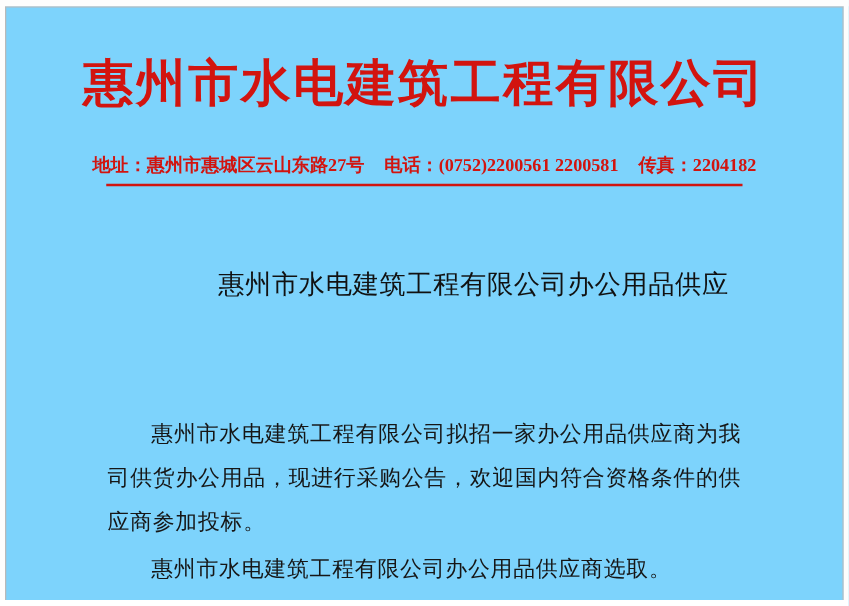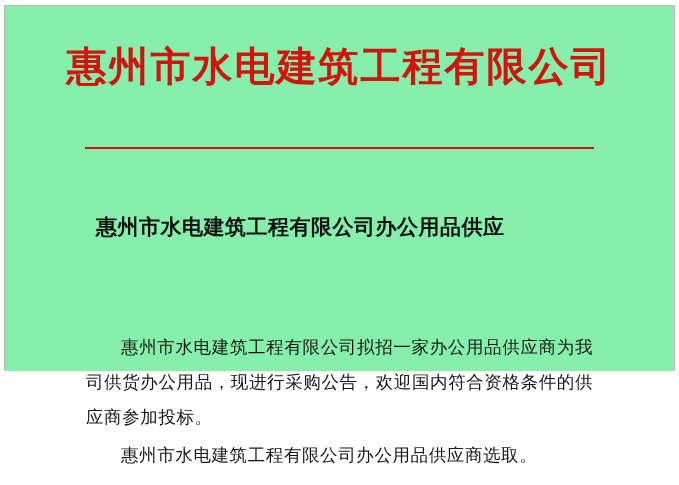--- a/index.html
+++ b/index.html
@@ -9,22 +9,22 @@
   body {
     width: 679px;
     height: 485px;
     background: #ffffff;
     font-family: "Liberation Serif", "DejaVu Serif", serif;
     overflow: hidden;
   }
   .page {
     position: relative;
     width: 679px;
-    height: 371px;
-    background: #86efac;
+    height: 480px;
+    background: #7dd3fc;
     box-sizing: border-box;
   }
   
   .page-frame {
     position: absolute;
     left: 4px;
     top: 5px;
     right: 4px;
     bottom: 0;
     border: 1px solid #b9b9b9;
@@ -66,25 +66,25 @@
     position: absolute;
     left: 85px;
     right: 85px;
     top: 147px;
     height: 2px;
     background: #d2140f;
   }
   .doc-title {
     position: absolute;
     left: 96px;
-    right: 84px;
+    right: 96px;
     top: 208px;
-    text-align: left;
+    text-align: right;
     font-size: 21px;
-    font-weight: bold;
+    font-weight: normal;
     color: #111111;
     line-height: 1.85;
     letter-spacing: 0.5px;
   }
   .body-text {
     position: absolute;
     left: 86px;
     right: 86px;
     top: 318px;
     font-size: 17.5px;
@@ -131,20 +131,23 @@
 <div class="page">
   <div class="page-frame"></div>
   <div class="scan-edge-top"></div>
   <div class="scan-edge-left"></div>
   <div class="scan-edge-right"></div>
 
   <div class="letterhead">
     <div class="company-name">惠州市水电建筑工程有限公司</div>
   </div>
 
+  <div class="contact-line">
+    <span>地址：</span><span>惠州市惠城区云山东路27号</span><span class="sep-wide"></span><span>电话：</span><span>(0752)2200561  2200581</span><span class="sep-wide"></span><span>传真：</span><span>2204182</span>
+  </div>
 
   <div class="red-rule"></div>
 
   <div class="doc-title">
     <div>惠州市水电建筑工程有限公司办公用品供应</div>
   </div>
 
   <div class="body-text">
     <p class="para">惠州市水电建筑工程有限公司拟招一家办公用品供应商为我司供货办公用品，现进行采购公告，欢迎国内符合资格条件的供应商参加投标。</p>
     <p class="para-last">惠州市水电建筑工程有限公司办公用品供应商选取。</p>

